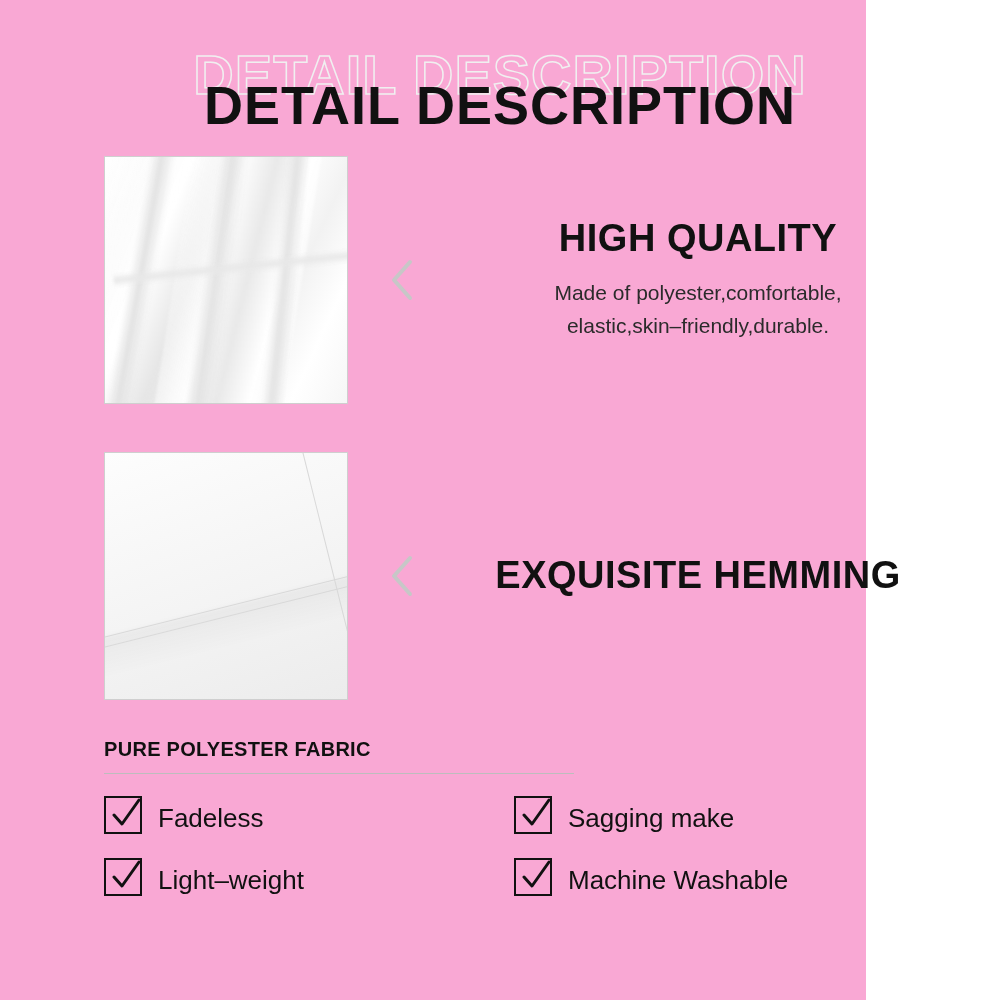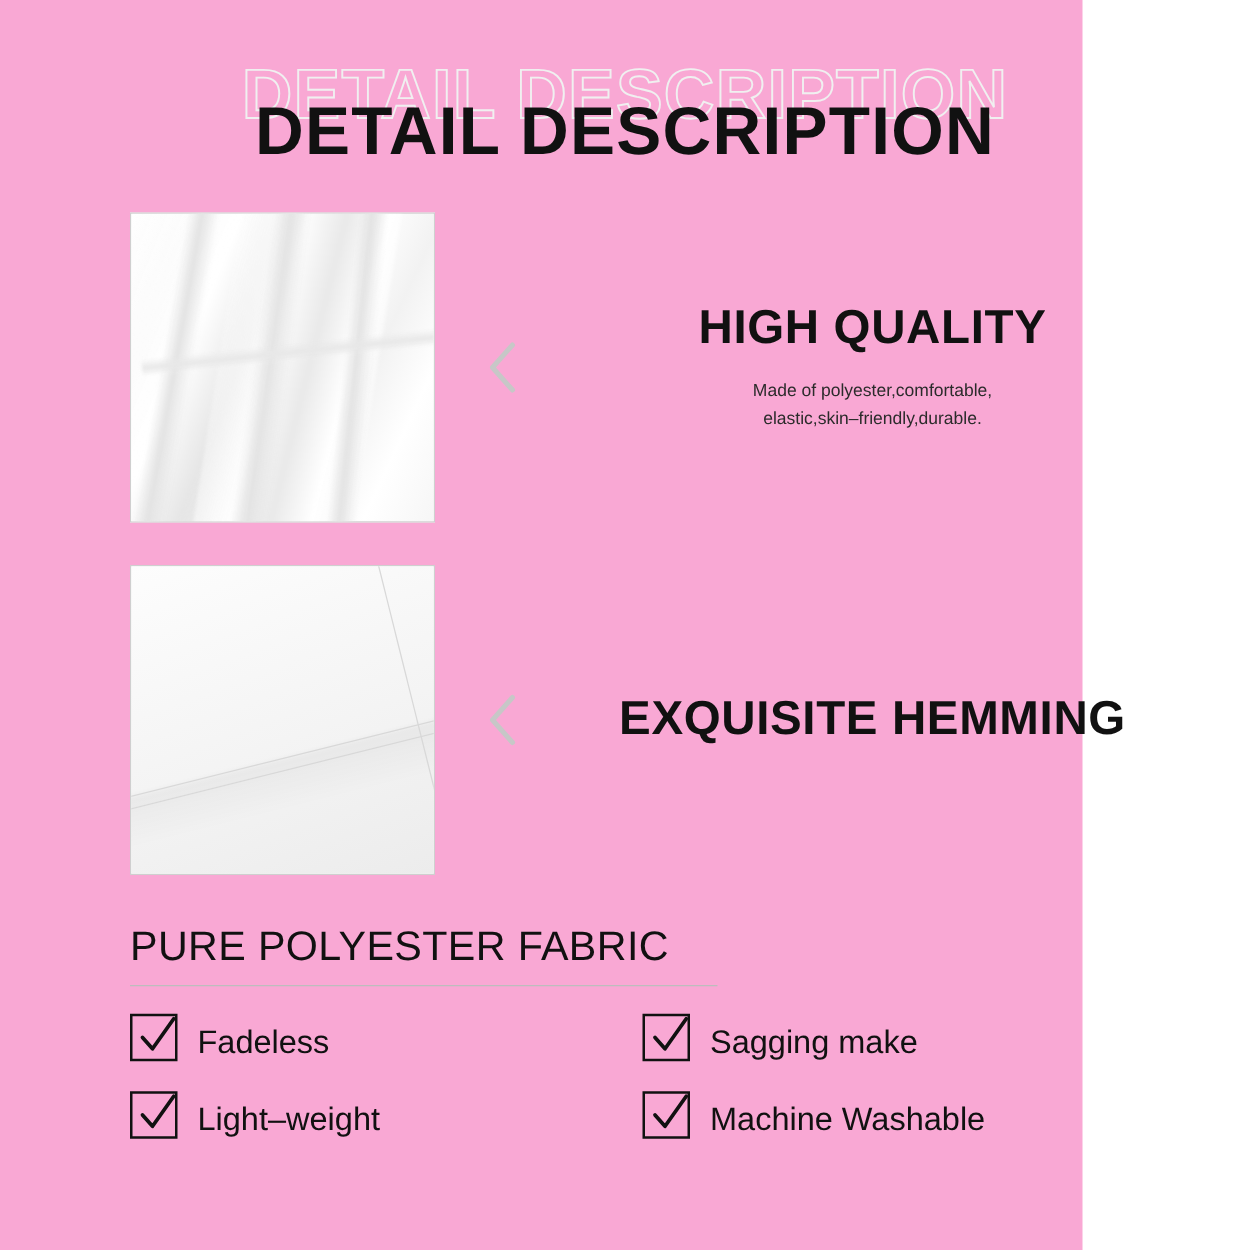--- a/index.html
+++ b/index.html
@@ -49,21 +49,21 @@
     color: #111111;
     white-space: nowrap;
   }
 
   
   .feature {
     position: absolute;
     display: flex;
     align-items: center;
   }
-  .feature-1 { top: 170px; left: 104px; }
+  .feature-1 { top: 156px; left: 104px; }
   .feature-2 { top: 452px; left: 104px; }
 
   .photo {
     width: 244px;
     height: 248px;
     border: 1px solid #cfcfcf;
     position: relative;
     overflow: hidden;
     background: #fbfbfb;
     flex: none;
@@ -141,35 +141,35 @@
   }
   .feature-head {
     font-size: 38px;
     font-weight: 700;
     color: #111111;
     letter-spacing: 0.5px;
     line-height: 1.1;
   }
   .feature-body {
     margin-top: 18px;
-    font-size: 14px;
+    font-size: 21px;
     color: #2b2b2b;
     line-height: 1.55;
   }
 
   
   .bottom {
     position: absolute;
     top: 738px;
     left: 104px;
     width: 800px;
   }
   .bottom-title {
-    font-size: 33px;
-    font-weight: 400;
+    font-size: 20px;
+    font-weight: 700;
     color: #111111;
     letter-spacing: 0.3px;
     padding-bottom: 12px;
   }
   .rule {
     width: 470px;
     height: 1px;
     background: #bdbdbd;
     margin-bottom: 22px;
   }

